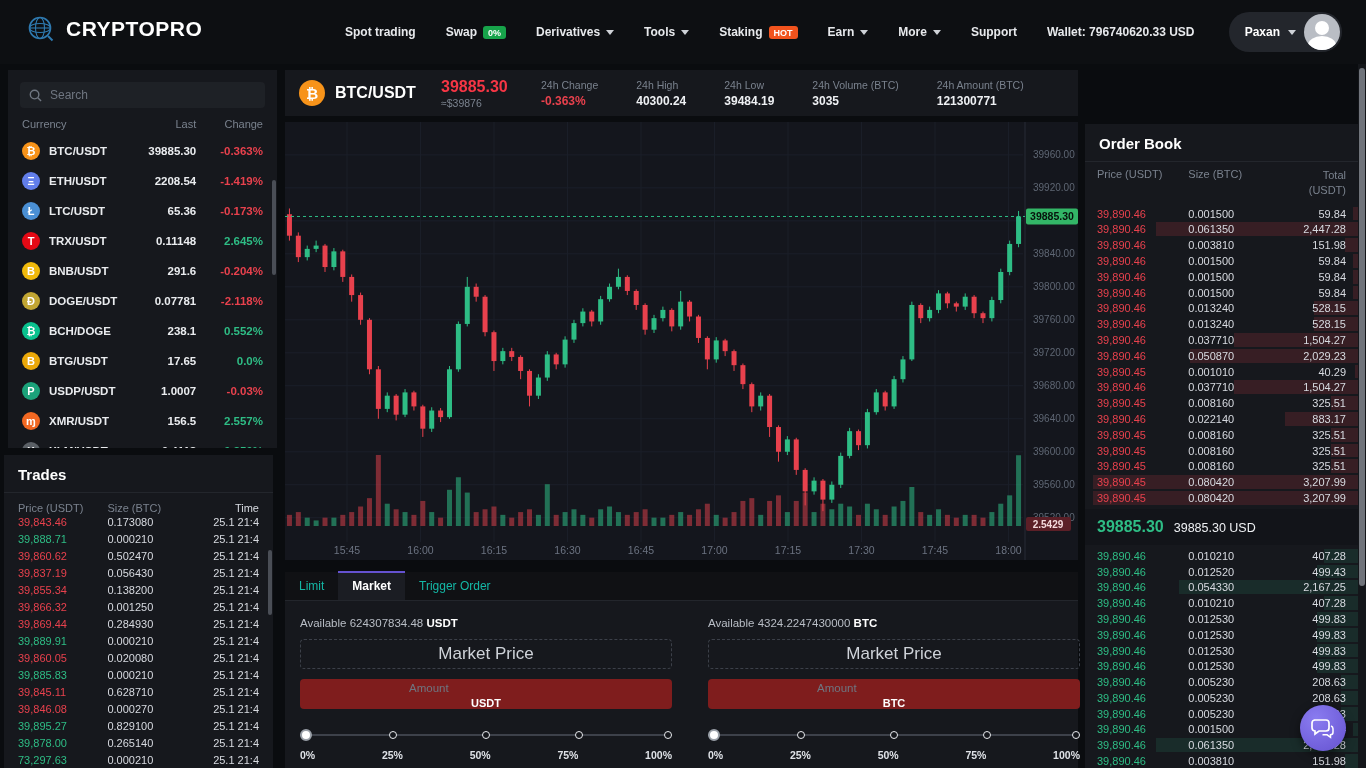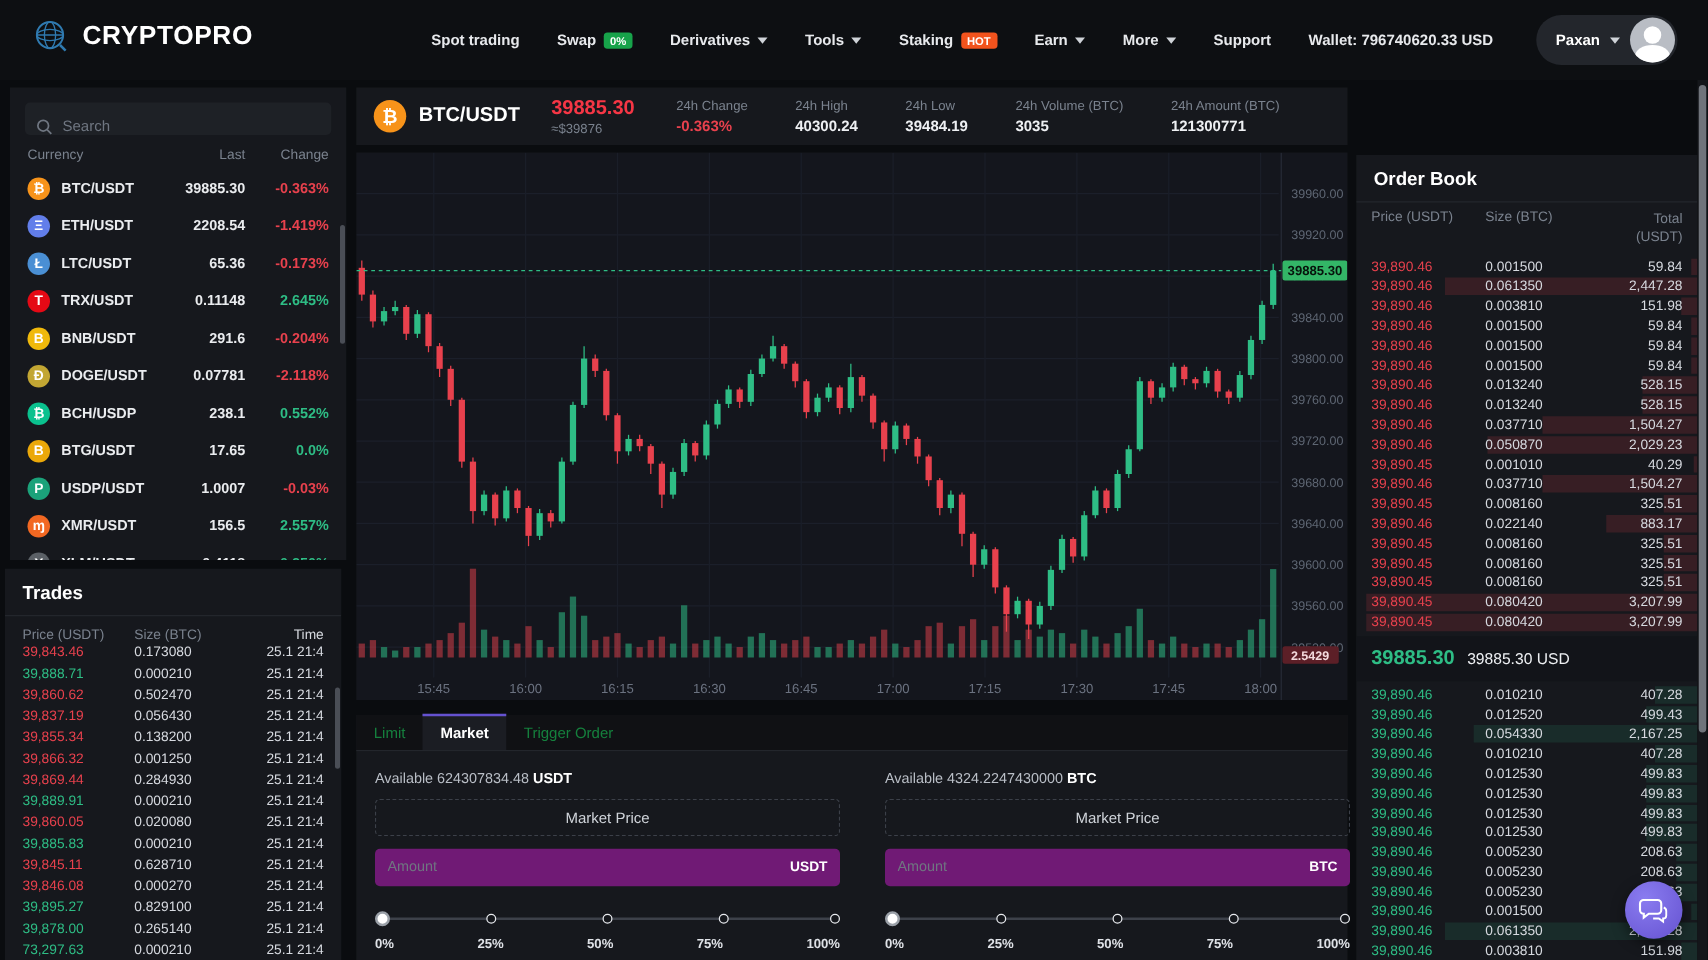--- a/index.html
+++ b/index.html
@@ -19,21 +19,21 @@
   #user-chip .name { font-size:12px; font-weight:bold; color:#fff; }
   #avatar { width:36px; height:36px; border-radius:50%; background:#b9bdc4; position:relative; overflow:hidden; }
   #avatar .head { position:absolute; left:11px; top:7px; width:14px; height:14px; border-radius:50%; background:#fff; }
   #avatar .body { position:absolute; left:4px; top:22px; width:28px; height:18px; border-radius:50%; background:#fff; }
 
   
   .panel { position:absolute; background:#16181d; }
 
   
   #markets { left:8px; top:70px; width:269px; height:378px; overflow:hidden; }
-  #search-box { margin:12px 12px 4px; height:26px; background:#1e2126; border-radius:4px; display:flex; align-items:flex-end; padding:0 9px; gap:8px; }
+  #search-box { margin:12px 12px 4px; height:26px; background:#1e2126; border-radius:4px; display:flex; align-items:center; padding:0 9px; gap:8px; }
   #search-input { background:transparent; border:none; outline:none; color:#c8ccd2; font-size:12px; width:180px; font-family:inherit; }
   #search-input::placeholder { color:#6f7681; }
   .mkt-head, .mkt-row { display:flex; align-items:center; padding:0 14px; }
   .mkt-head { height:24px; color:#7a828e; font-size:11px; }
   .mkt-row { height:30px; font-size:11.5px; font-weight:bold; cursor:pointer; }
   .mc1 { flex:1.35; display:flex; align-items:center; gap:9px; }
   .mc2 { flex:1; text-align:right; }
   .mc3 { flex:.9; text-align:right; }
   .coin { width:18px; height:18px; border-radius:50%; color:#fff; font-size:11px; font-weight:bold;
     display:flex; align-items:center; justify-content:center; flex:none; }
@@ -60,29 +60,29 @@
   .stat .vl { font-size:12px; font-weight:bold; color:#eef0f3; }
   .btc-ico { width:26px; height:26px; border-radius:50%; background:#f7931a; color:#fff; font-weight:bold;
     display:flex; align-items:center; justify-content:center; font-size:15px; }
 
   
   #chart { left:285px; top:122px; width:793px; height:438px; background:#14161d; overflow:hidden; }
 
   
   #orderform { left:285px; top:572px; width:793px; height:196px; }
   #form-tabs { height:29px; background:#101114; display:flex; align-items:flex-end; border-bottom:1px solid #23262c; }
-  .ftab { font-size:12px; color:#15803d; padding:8px 14px 7px; cursor:pointer; }
+  .ftab { font-size:12px; color:#14b8a6; padding:8px 14px 7px; cursor:pointer; }
   .ftab.active { color:#fff; font-weight:bold; background:#1b1d23; border-top:2px solid #6552d0; padding-top:6px; }
   .form-col { position:absolute; top:29px; width:372px; }
   #form-col-buy { left:15px; } #form-col-sell { left:423px; }
   .avail { font-size:11.5px; color:#b9bec6; margin:16px 0 10px; }
   .avail b { color:#fff; }
-  .mkt-price-box { height:30px; border:1px dashed #3c4049; border-radius:4px; color:#cfd3d9; font-size:12px;
+  .mkt-price-box { height:30px; border:1px dashed #3c4049; border-radius:4px; color:#cfd3d9; font-size:17px;
     display:flex; align-items:center; justify-content:center; cursor:pointer; }
-  .amt-box { margin-top:10px; height:30px; background:#701a75; border-radius:4px; display:flex; align-items:center; padding:0 10px; }
+  .amt-box { margin-top:10px; height:30px; background:#7f1d1d; border-radius:4px; display:flex; align-items:center; padding:0 10px;flex-direction:column; }
   .amt-box input { flex:1; background:transparent; border:none; outline:none; color:#dfe2e7; font-size:11.5px; font-family:inherit; }
   .amt-box input::placeholder { color:#6f7681; }
   .amt-unit { font-size:11px; font-weight:bold; color:#fff; }
   .slider { position:relative; margin-top:20px; height:12px; }
   .slider .track { position:absolute; left:0; right:0; top:5px; height:2px; background:#3d414a; }
   .knob { position:absolute; top:2px; width:8px; height:8px; border-radius:50%; background:#15171c; border:1.5px solid #e8eaee; }
   .knob.active { width:12px; height:12px; top:0; background:#fff; border:2px solid #9aa0a8; }
   .pct-row { display:flex; justify-content:space-between; font-size:10.5px; font-weight:bold; color:#dfe2e7; margin-top:8px; }
 
   
@@ -221,21 +221,21 @@
         <span class="mc1">
           <span class="coin" style="background: rgb(194, 166, 51);">Ð</span>
           <span>DOGE/USDT</span>
         </span>
         <span class="mc2">0.07781</span>
         <span class="mc3 down">-2.118%</span>
       </div>
       <div class="mkt-row">
         <span class="mc1">
           <span class="coin" style="background: rgb(10, 193, 142);">₿</span>
-          <span>BCH/USDP</span>
+          <span>BCH/DOGE</span>
         </span>
         <span class="mc2">238.1</span>
         <span class="mc3 up">0.552%</span>
       </div>
       <div class="mkt-row">
         <span class="mc1">
           <span class="coin" style="background: rgb(235, 168, 9);">B</span>
           <span>BTG/USDT</span>
         </span>
         <span class="mc2">17.65</span>

